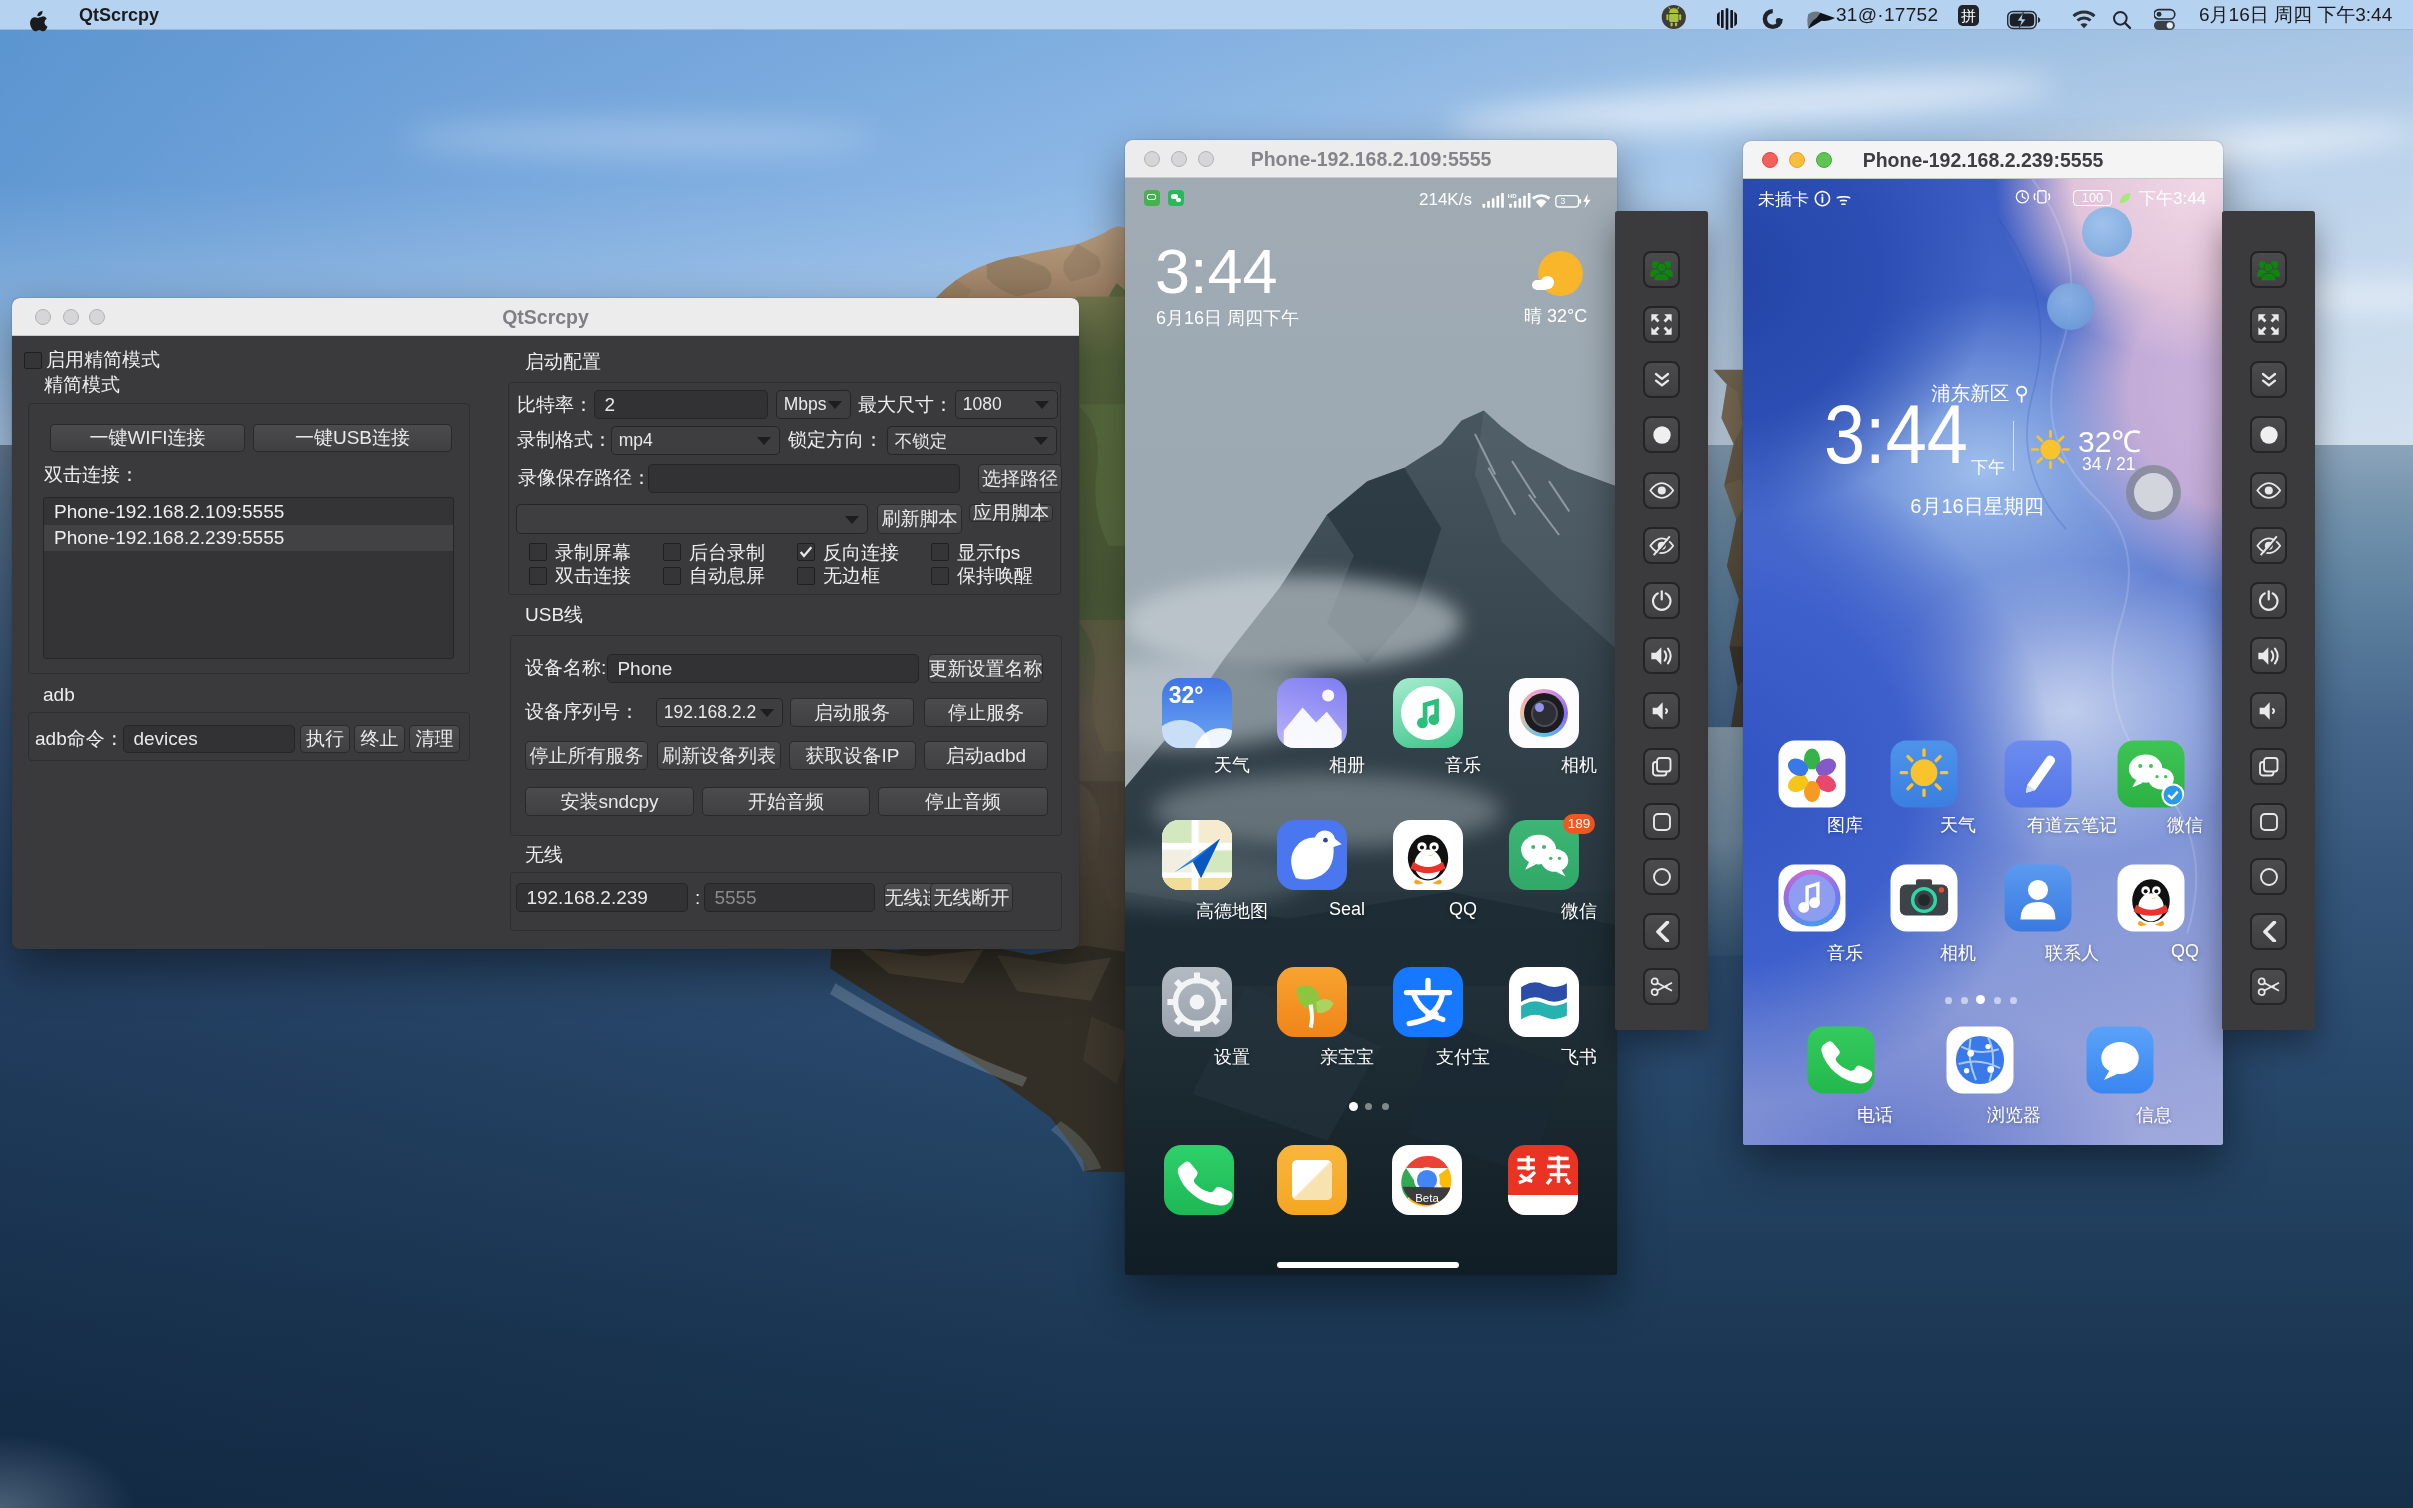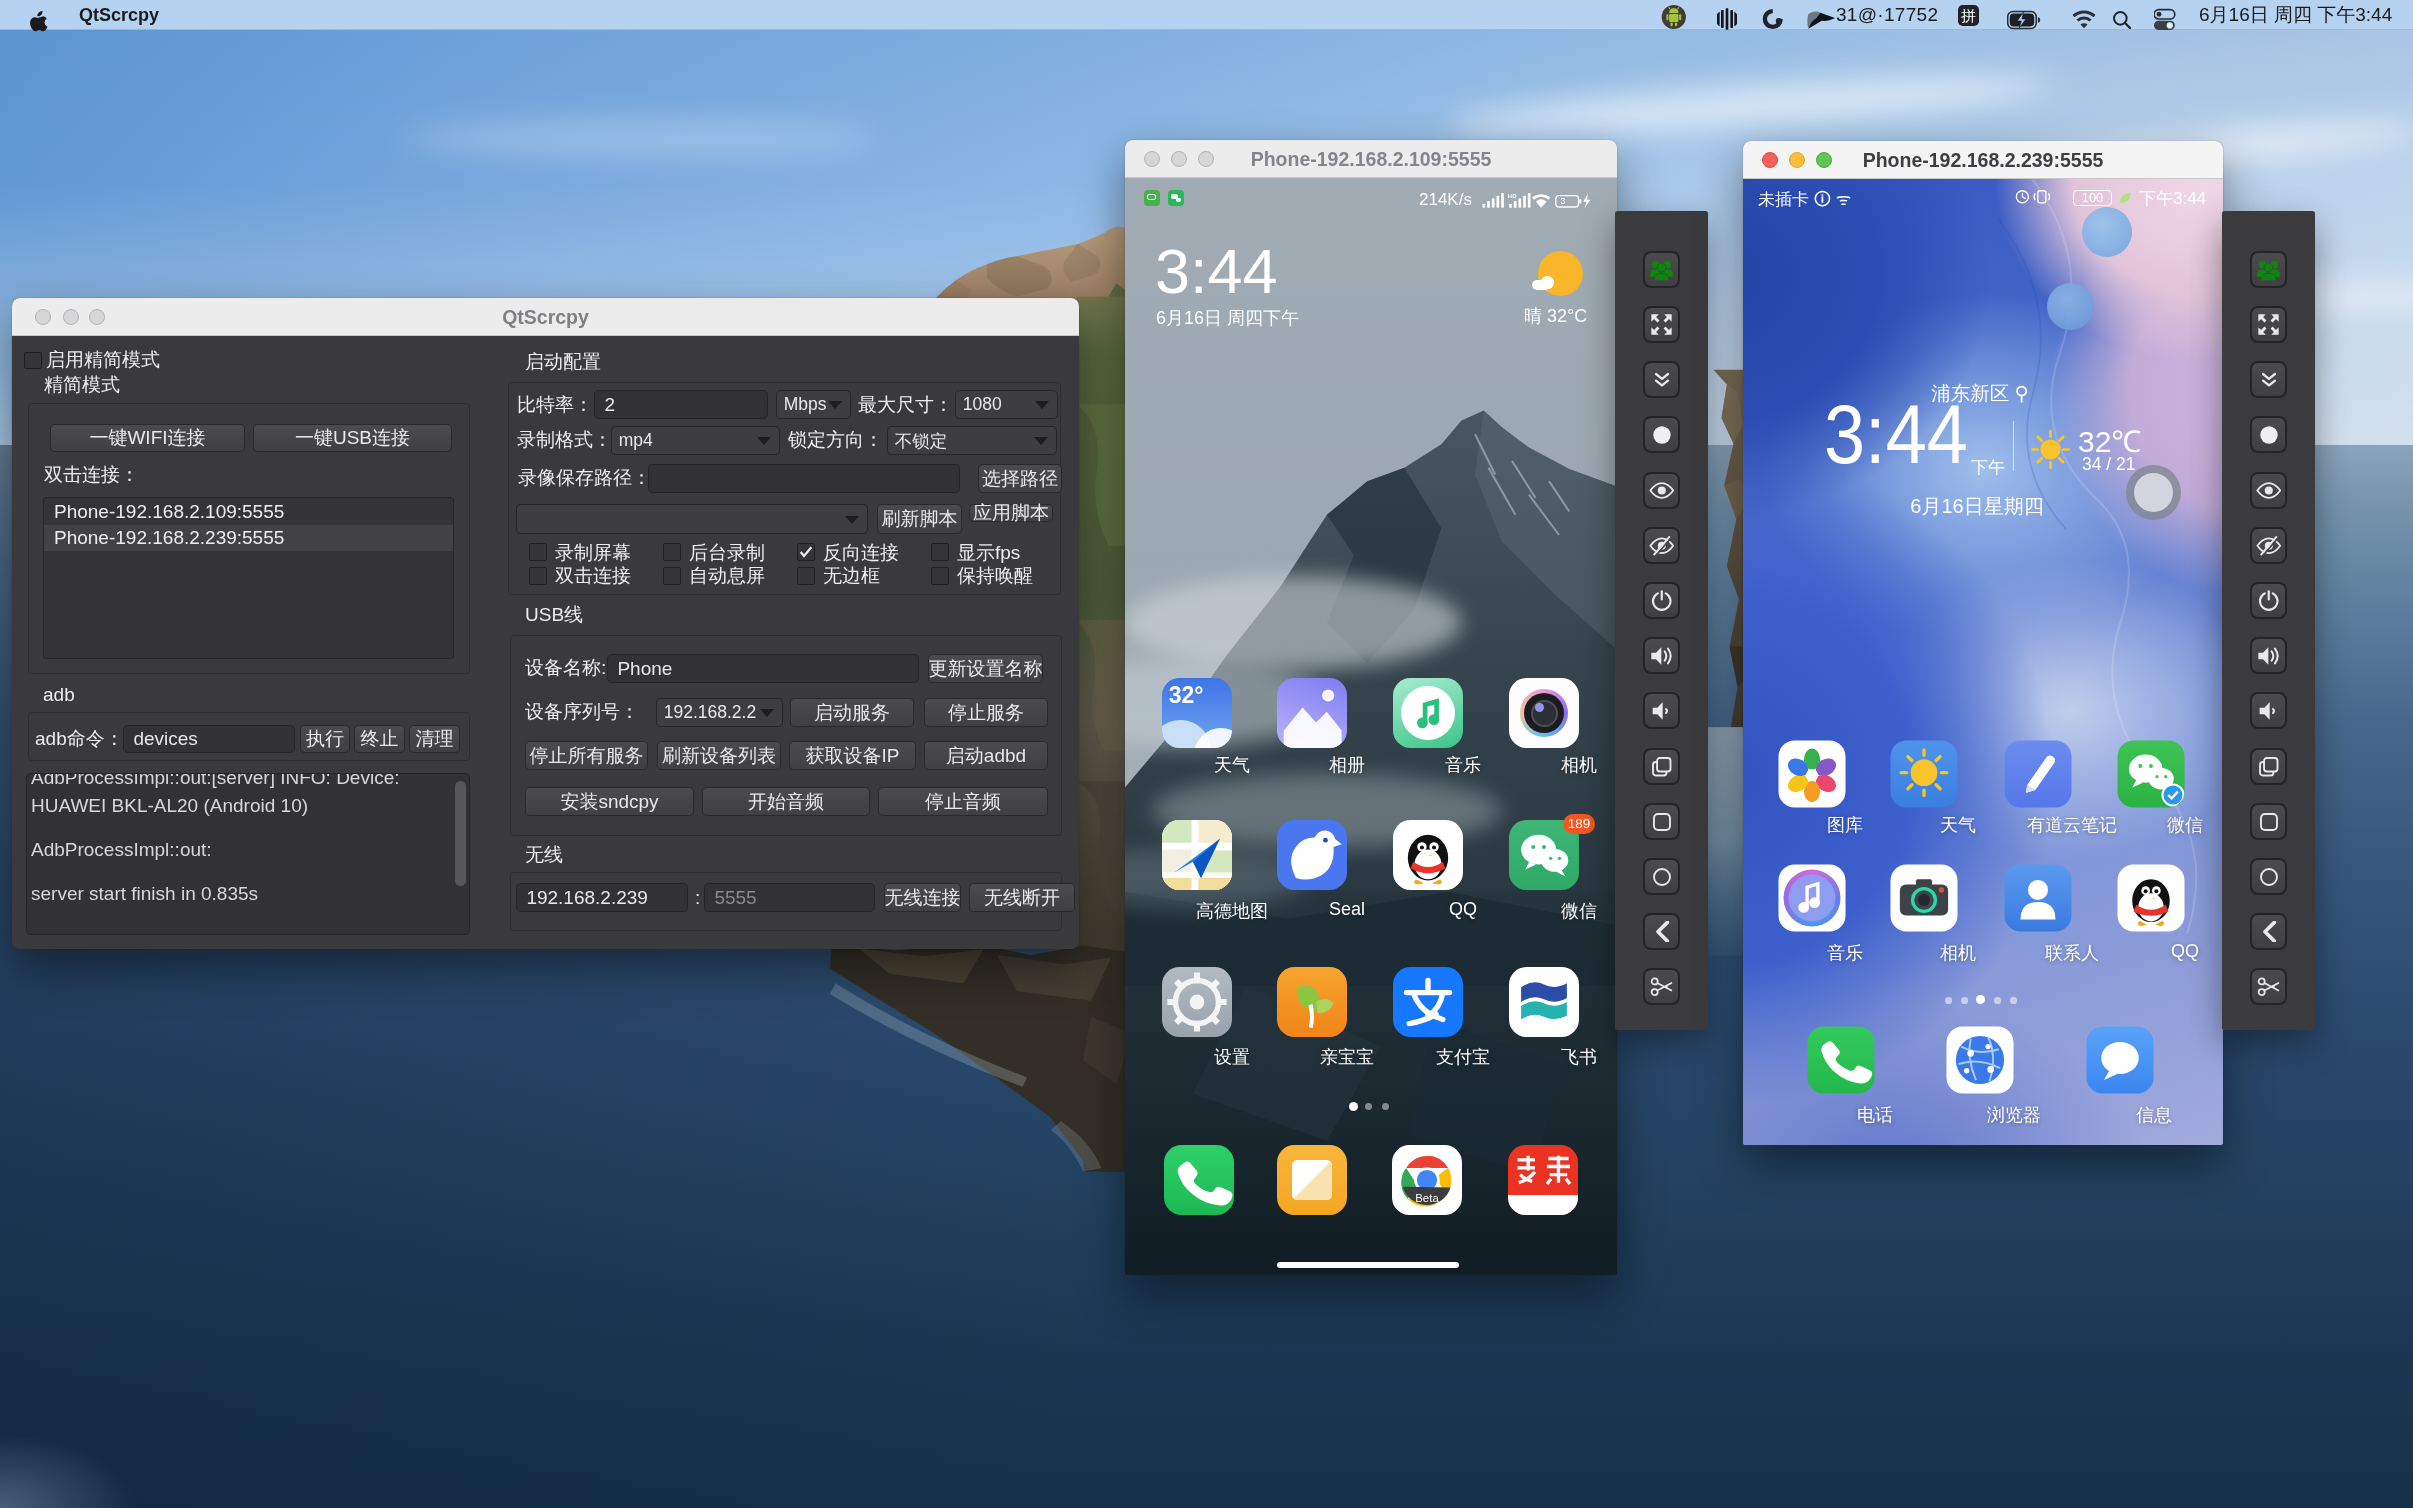--- a/index.html
+++ b/index.html
@@ -194,27 +194,20 @@
         <div class="ql" style="left:10px;top:2px">Phone-192.168.2.109:5555</div>
         <div class="ql" style="left:10px;top:28px">Phone-192.168.2.239:5555</div>
       </div>
       <div class="ql" style="left:31px;top:347px">adb</div>
       <div class="qgroup" style="left:15.5px;top:376px;width:442px;height:49px"></div>
       <div class="ql" style="left:23px;top:391px">adb命令：</div>
       <div class="qinp" style="left:111px;top:389px;width:172px;height:28px">devices</div>
       <div class="qbtn" style="left:288px;top:389px;width:50px;height:28px">执行</div>
       <div class="qbtn" style="left:342px;top:389px;width:51px;height:28px">终止</div>
       <div class="qbtn" style="left:397px;top:389px;width:51px;height:28px">清理</div>
-      <div class="qinp" style="left:14px;top:437px;width:444px;height:162px;display:block;overflow:hidden;background:#323234">
-        <div class="ql" style="left:4px;top:-8px;color:#d8d8da">AdbProcessImpl::out:[server] INFO: Device:</div>
-        <div class="ql" style="left:4px;top:20px;color:#d8d8da">HUAWEI BKL-AL20 (Android 10)</div>
-        <div class="ql" style="left:4px;top:64px;color:#d8d8da">AdbProcessImpl::out:</div>
-        <div class="ql" style="left:4px;top:108px;color:#d8d8da">server start finish in 0.835s</div>
-        <div style="position:absolute;right:2.7px;top:6.7px;width:11.4px;height:105px;background:#57575a;border-radius:5.4px"></div>
-      </div>
 
       <div class="ql" style="left:513px;top:14px">启动配置</div>
       <div class="qgroup" style="left:496px;top:46px;width:553px;height:213px"></div>
       <div class="ql" style="left:505px;top:57px">比特率：</div>
       <div class="qinp" style="left:582px;top:54px;width:174px;height:29px">2</div>
       <div class="qcombo" style="left:764px;top:54px;width:75px;height:29px">Mbps</div>
       <div class="ql" style="left:846px;top:57px">最大尺寸：</div>
       <div class="qcombo" style="left:943px;top:54px;width:103px;height:29px">1080</div>
       <div class="ql" style="left:505px;top:92px">录制格式：</div>
       <div class="qcombo" style="left:599px;top:90px;width:169px;height:29px">mp4</div>
@@ -259,21 +252,21 @@
       <div class="qbtn" style="left:912px;top:405px;width:124px;height:29px">启动adbd</div>
       <div class="qbtn" style="left:513px;top:451px;width:169px;height:29px">安装sndcpy</div>
       <div class="qbtn" style="left:690px;top:451px;width:168px;height:29px">开始音频</div>
       <div class="qbtn" style="left:866px;top:451px;width:170px;height:29px">停止音频</div>
       <div class="ql" style="left:513px;top:507px">无线</div>
       <div class="qgroup" style="left:498px;top:536px;width:552px;height:59px"></div>
       <div class="qinp" style="left:504px;top:547px;width:172px;height:29px">192.168.2.239</div>
       <div class="ql" style="left:683px;top:550px">:</div>
       <div class="qinp" style="left:692px;top:547px;width:171px;height:29px;color:#8a8a8c">5555</div>
       <div class="qbtn" style="left:872px;top:547px;width:77px;height:29px">无线连接</div>
-      <div class="qbtn" style="left:957px;top:547px;width:106px;height:29px">无线断开</div>
+      <div class="qbtn" style="left:918px;top:547px;width:83px;height:29px">无线断开</div>
     </div>
   </div>
 
   <div class="abs win" id="p1" style="left:1125px;top:140px;width:492px;height:1135px;background:#9aa7b0">
     <div class="tbar">
         <div class="tl grey" style="left:19px"></div>
         <div class="tl grey" style="left:46px"></div>
         <div class="tl grey" style="left:73px"></div>
       <div class="ttitle" style="color:#84848a">Phone-192.168.2.109:5555</div>
       </div>

